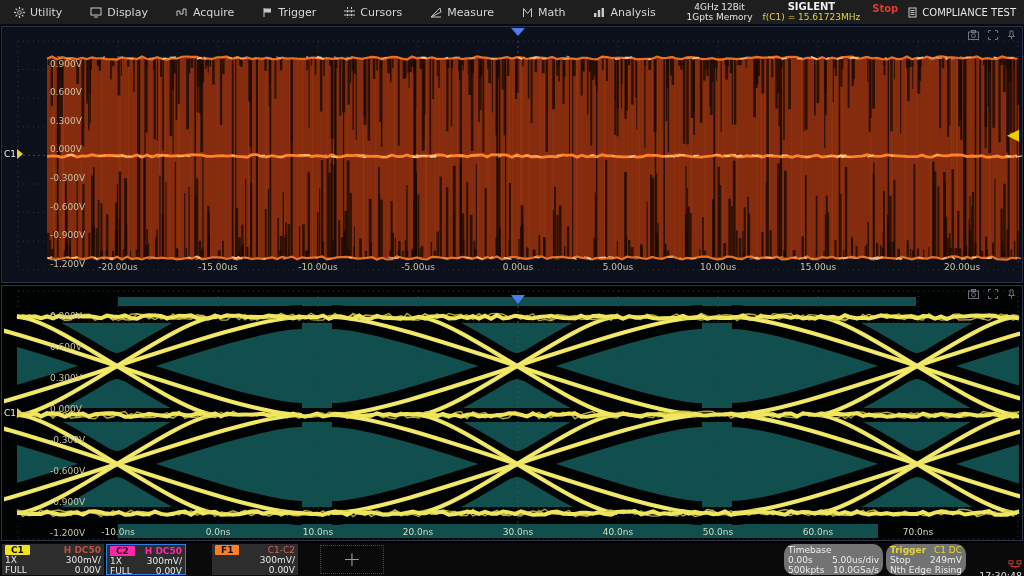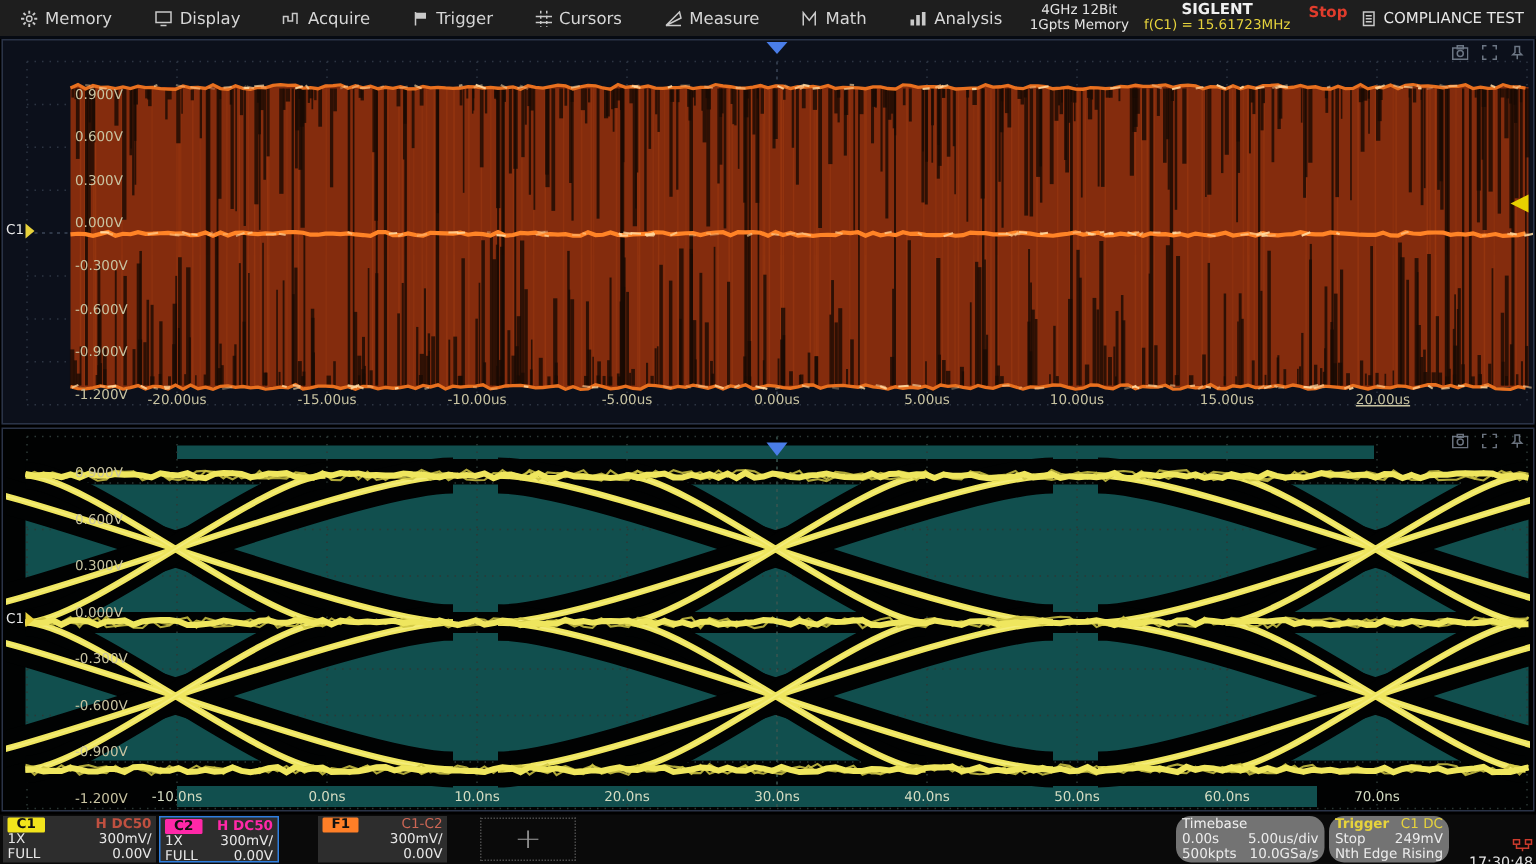--- a/index.html
+++ b/index.html
@@ -63,21 +63,21 @@
           <line x1="6" y1="0" x2="6" y2="2.4"></line>
           <line x1="6" y1="9.6" x2="6" y2="12"></line>
           <line x1="0" y1="6" x2="2.4" y2="6"></line>
           <line x1="9.6" y1="6" x2="12" y2="6"></line>
           <line x1="1.8" y1="1.8" x2="3.4" y2="3.4"></line>
           <line x1="8.6" y1="8.6" x2="10.2" y2="10.2"></line>
           <line x1="1.8" y1="10.2" x2="3.4" y2="8.6"></line>
           <line x1="8.6" y1="3.4" x2="10.2" y2="1.8"></line>
         </g>
       </svg>
-    <span>Memory</span>
+    <span>Utility</span>
   </div>
   <div class="mi">
     <svg width="12" height="11" viewBox="0 0 12 11">
         <rect x="1" y="1" width="10" height="7" fill="none" stroke="#c9c9c9"></rect>
         <line x1="4" y1="10" x2="8" y2="10" stroke="#c9c9c9"></line>
       </svg>
     <span>Display</span>
   </div>
   <div class="mi">
     <svg width="12" height="11" viewBox="0 0 12 11">
@@ -1208,21 +1208,21 @@
     <span class="vlab" style="left: 48px; top: 203.2px;">-0.900V</span>
     <span class="vlab" style="left: 48px; top: 231.8px;">-1.200V</span>
     <span class="tlab" style="left: 116px; top: 235px;">-20.00us</span>
     <span class="tlab" style="left: 216px; top: 235px;">-15.00us</span>
     <span class="tlab" style="left: 316px; top: 235px;">-10.00us</span>
     <span class="tlab" style="left: 416px; top: 235px;">-5.00us</span>
     <span class="tlab" style="left: 516px; top: 235px;">0.00us</span>
     <span class="tlab" style="left: 616px; top: 235px;">5.00us</span>
     <span class="tlab" style="left: 716px; top: 235px;">10.00us</span>
     <span class="tlab" style="left: 816px; top: 235px;">15.00us</span>
-    <span class="tlab" style="left: 920px; top: 235px; text-decoration: underline;">20.00us</span>
+    <span class="tlab" style="left: 960px; top: 235px;">20.00us</span>
   </div>
 
 <div class="chart" id="chart2">
   <svg class="plot" id="svg2" width="1020" height="254" viewBox="0 0 1020 254">
       <rect x="116" y="11" width="798" height="9" fill="#114f4e"></rect>
       <rect x="116" y="238" width="760" height="14" fill="#114f4e"></rect>
       <rect x="15" y="37" width="1002" height="85" fill="#114f4e"></rect>
       <rect x="15" y="136" width="1002" height="85" fill="#114f4e"></rect>
       <line x1="16" y1="5" x2="16" y2="253" stroke="#2c3836" stroke-dasharray="1 4" stroke-width="1"></line>
       <line x1="116" y1="5" x2="116" y2="253" stroke="#2c3836" stroke-dasharray="1 4" stroke-width="1"></line>

